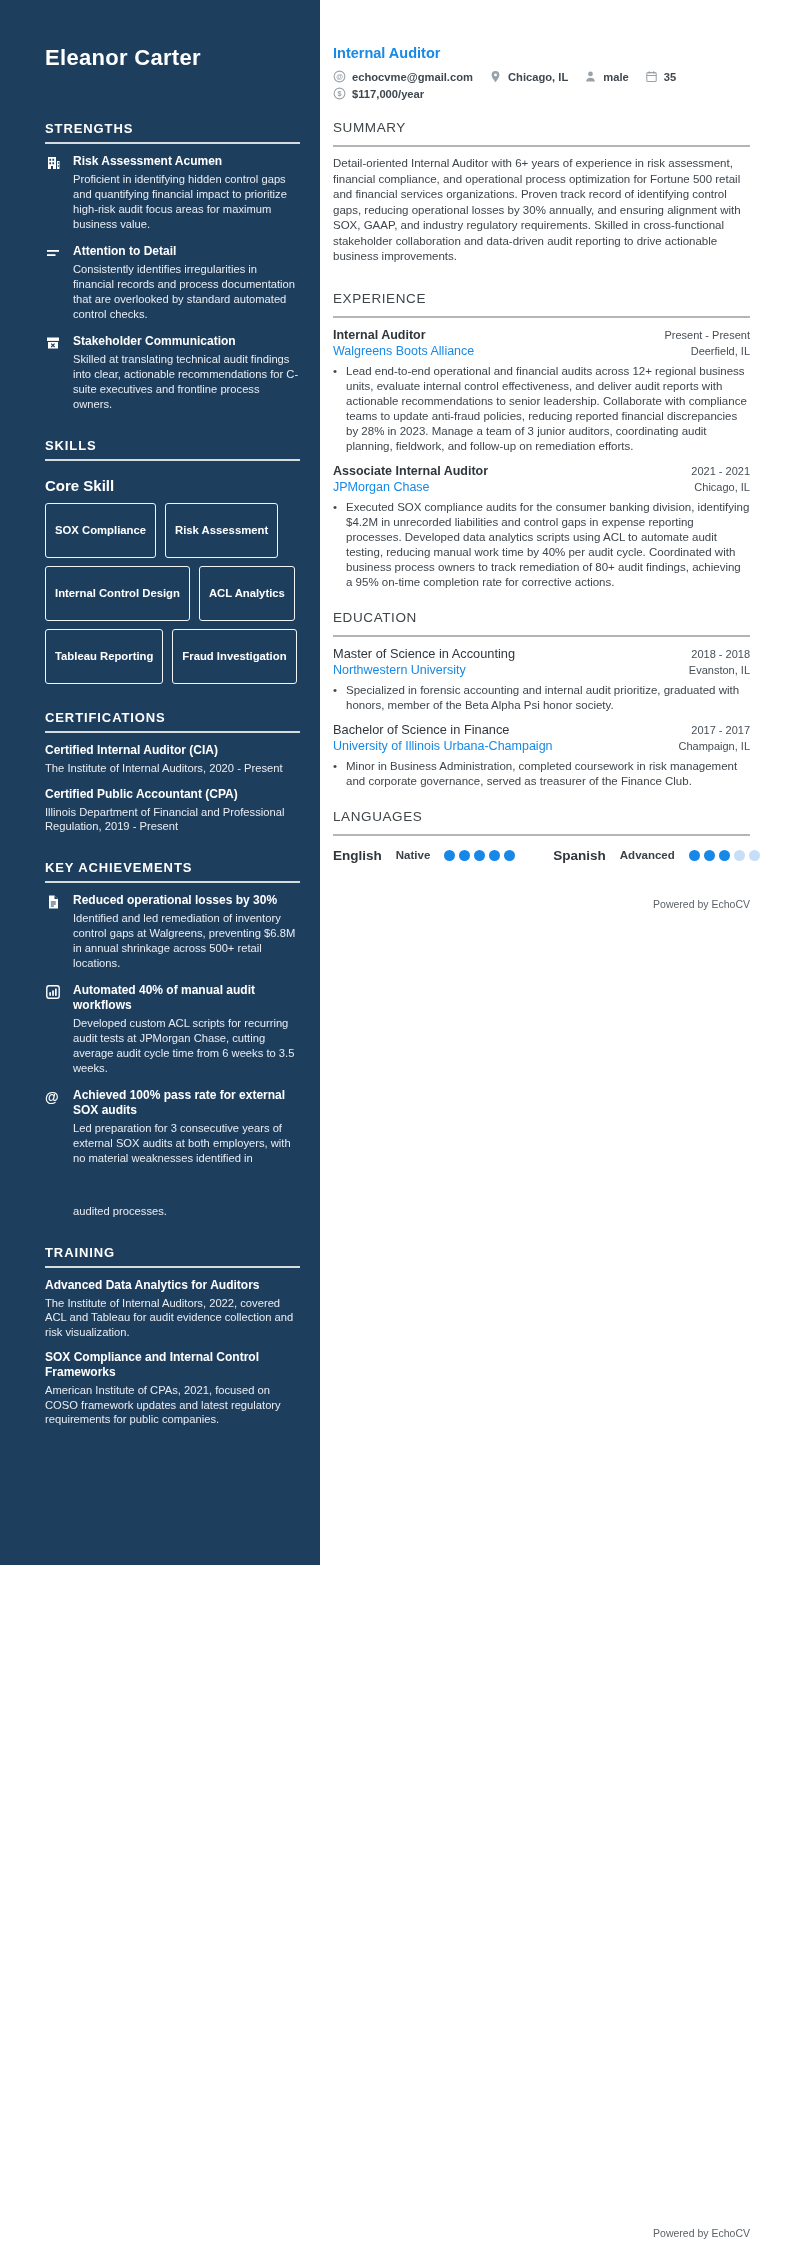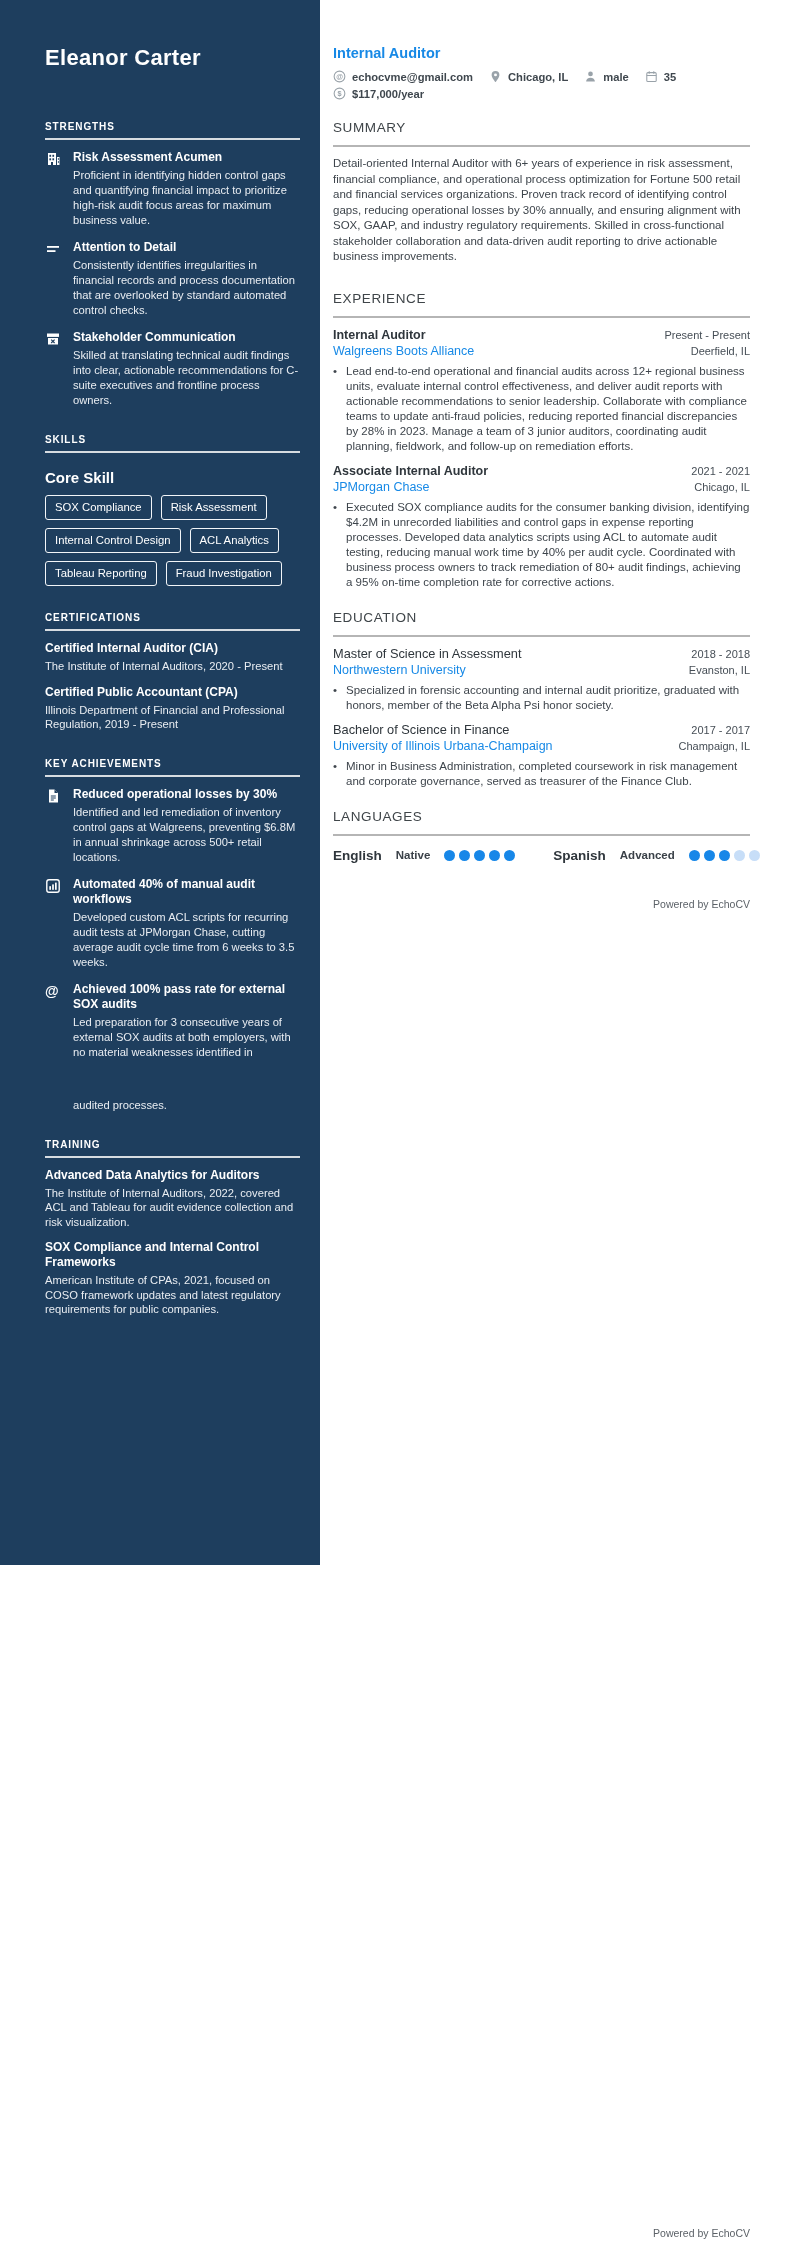--- a/index.html
+++ b/index.html
@@ -5,35 +5,35 @@
   html,body{margin:0;padding:0;background:#fff;font-family:"Liberation Sans",sans-serif;}
   .page{position:relative;width:794px;height:2246px;background:#ffffff;overflow:hidden;}
 
   
   .sidebar{position:absolute;left:0;top:0;width:320px;height:1565px;
     background:var(--sidebar-bg,#1E3E5E);box-sizing:border-box;
     padding:45px 20px 0 45px;color:#fff;}
   .name{font-size:22px;font-weight:bold;letter-spacing:.3px;margin:0;line-height:26px;}
   .side-sec{margin-top:26px;}
   .side-sec.first{margin-top:50px;}
-  .side-head{font-size:10px;font-weight:bold;letter-spacing:.9px;
+  .side-head{font-size:13px;font-weight:bold;letter-spacing:.9px;
     padding-bottom:6px;border-bottom:2px solid #D7DCE1;margin-bottom:10px;}
   .s-item{display:flex;margin-bottom:12px;}
   .s-icon{flex:0 0 28px;width:28px;padding-top:1px;}
   .s-icon svg{width:16px;height:16px;display:block;}
   .at-glyph{font-size:14px;font-weight:bold;color:#fff;line-height:16px;display:block;}
   .s-body{flex:1;min-width:0;}
   .s-title{font-size:12px;font-weight:bold;line-height:15px;}
   .s-desc{font-size:11.2px;line-height:15px;color:#E9EDF2;margin-top:3px;}
   .s-desc.overflow{margin-top:38px;}
   .s-desc.overflow:empty{display:none;margin:0;}
   .skill-label{font-size:15px;font-weight:bold;margin:16px 0 9px;}
   .pills{display:flex;flex-wrap:wrap;gap:8px 9px;}
-  .pill{border:1px solid #F2F5F8;border-radius:3px;padding:5px 9px;
-    font-size:11.3px;font-weight:normal;line-height:13px;white-space:nowrap;}
+  .pill{border:1px solid #F2F5F8;border-radius:3px;padding:20px 9px;
+    font-size:11.3px;font-weight:bold;line-height:13px;white-space:nowrap;}
   .c-item{margin-bottom:11px;}
   .c-title{font-size:12px;font-weight:bold;line-height:15px;}
   .c-desc{font-size:11.2px;line-height:14.5px;color:#E9EDF2;margin-top:3px;}
 
   
   .main{position:absolute;left:333px;top:0;width:417px;padding-top:45px;}
   .role-title{font-size:14.5px;font-weight:bold;color:var(--accent,#1789E6);margin:0;line-height:17px;}
   .contacts{display:flex;flex-wrap:wrap;gap:4px 16px;margin-top:8px;}
   .contact{display:flex;align-items:center;gap:6px;font-size:11.2px;font-weight:bold;color:#3F474E;}
   .ci{display:inline-flex;width:13px;height:13px;align-items:center;justify-content:center;}
@@ -324,21 +324,21 @@
           </div>
         </div>
     </section>
 
     <section class="m-sec">
       <div class="m-head">EDUCATION</div>
       <div>
 
           <div class="job">
             <div class="jrow">
-              <span class="jdegree">Master of Science in Assessment</span>
+              <span class="jdegree">Master of Science in Accounting</span>
               <span class="jdates">2018 - 2018</span>
             </div>
             <div class="jrow">
               <a class="jcompany" href="#">Northwestern University</a>
               <span class="jloc">Evanston, IL</span>
             </div>
             <div class="bullet">
               <span class="bdot">•</span>
               <span>Specialized in forensic accounting and internal audit prioritize, graduated with honors, member of the Beta Alpha Psi honor society.</span>
             </div>

